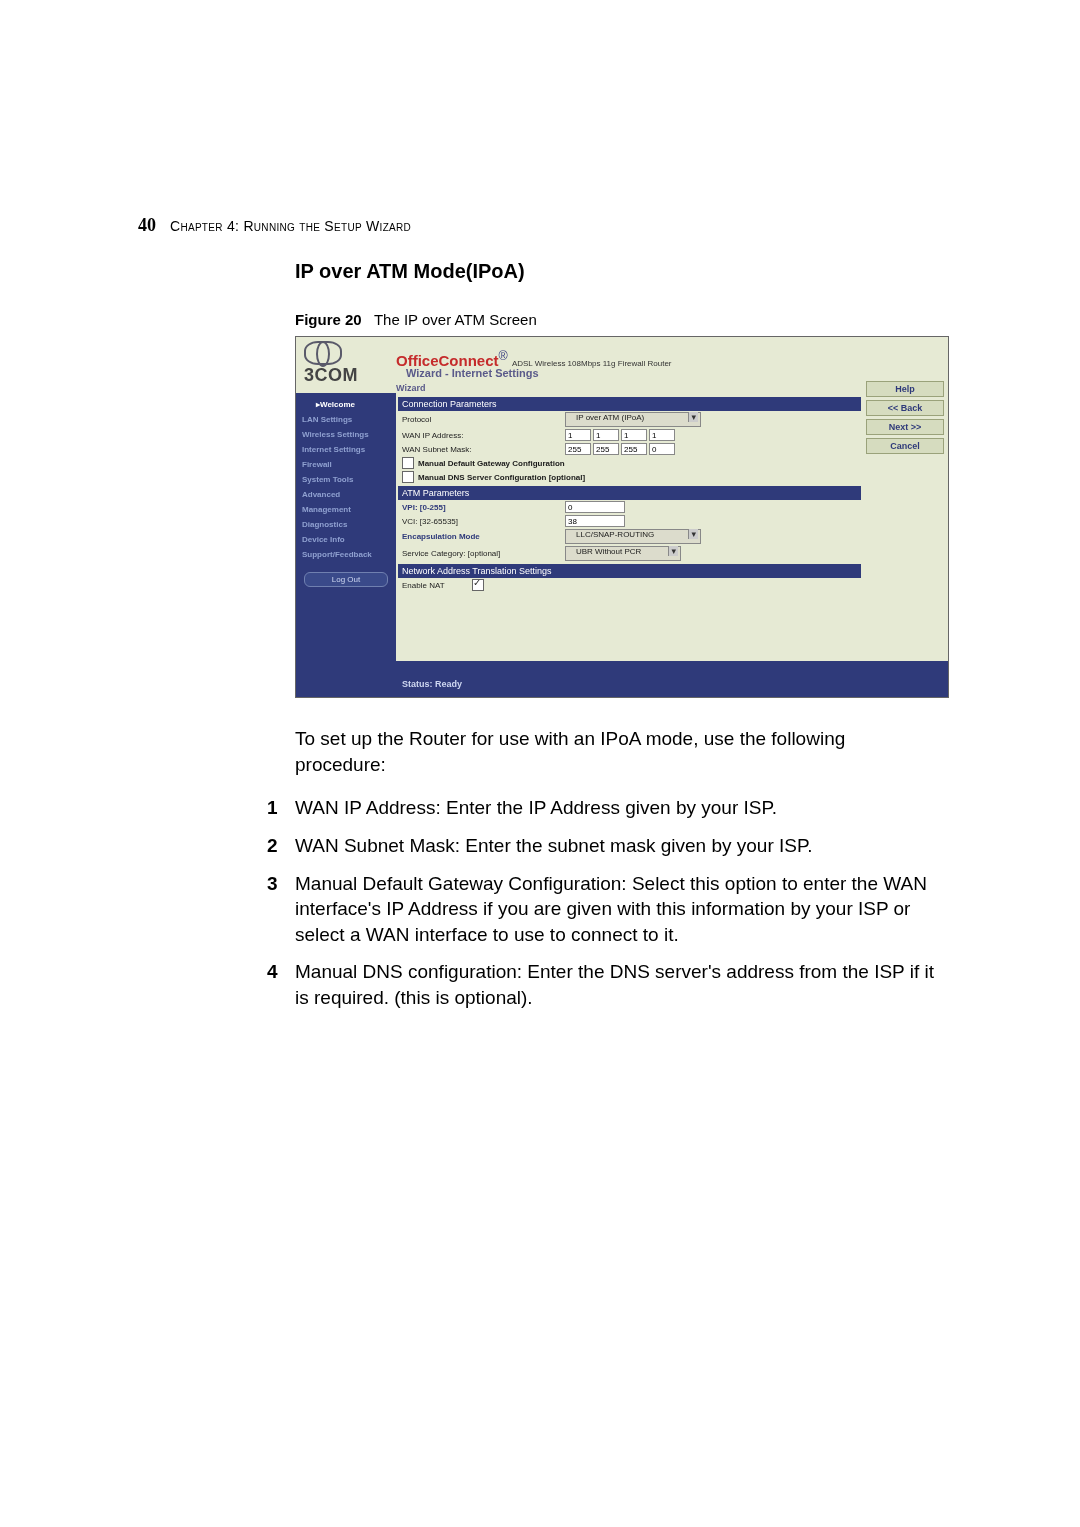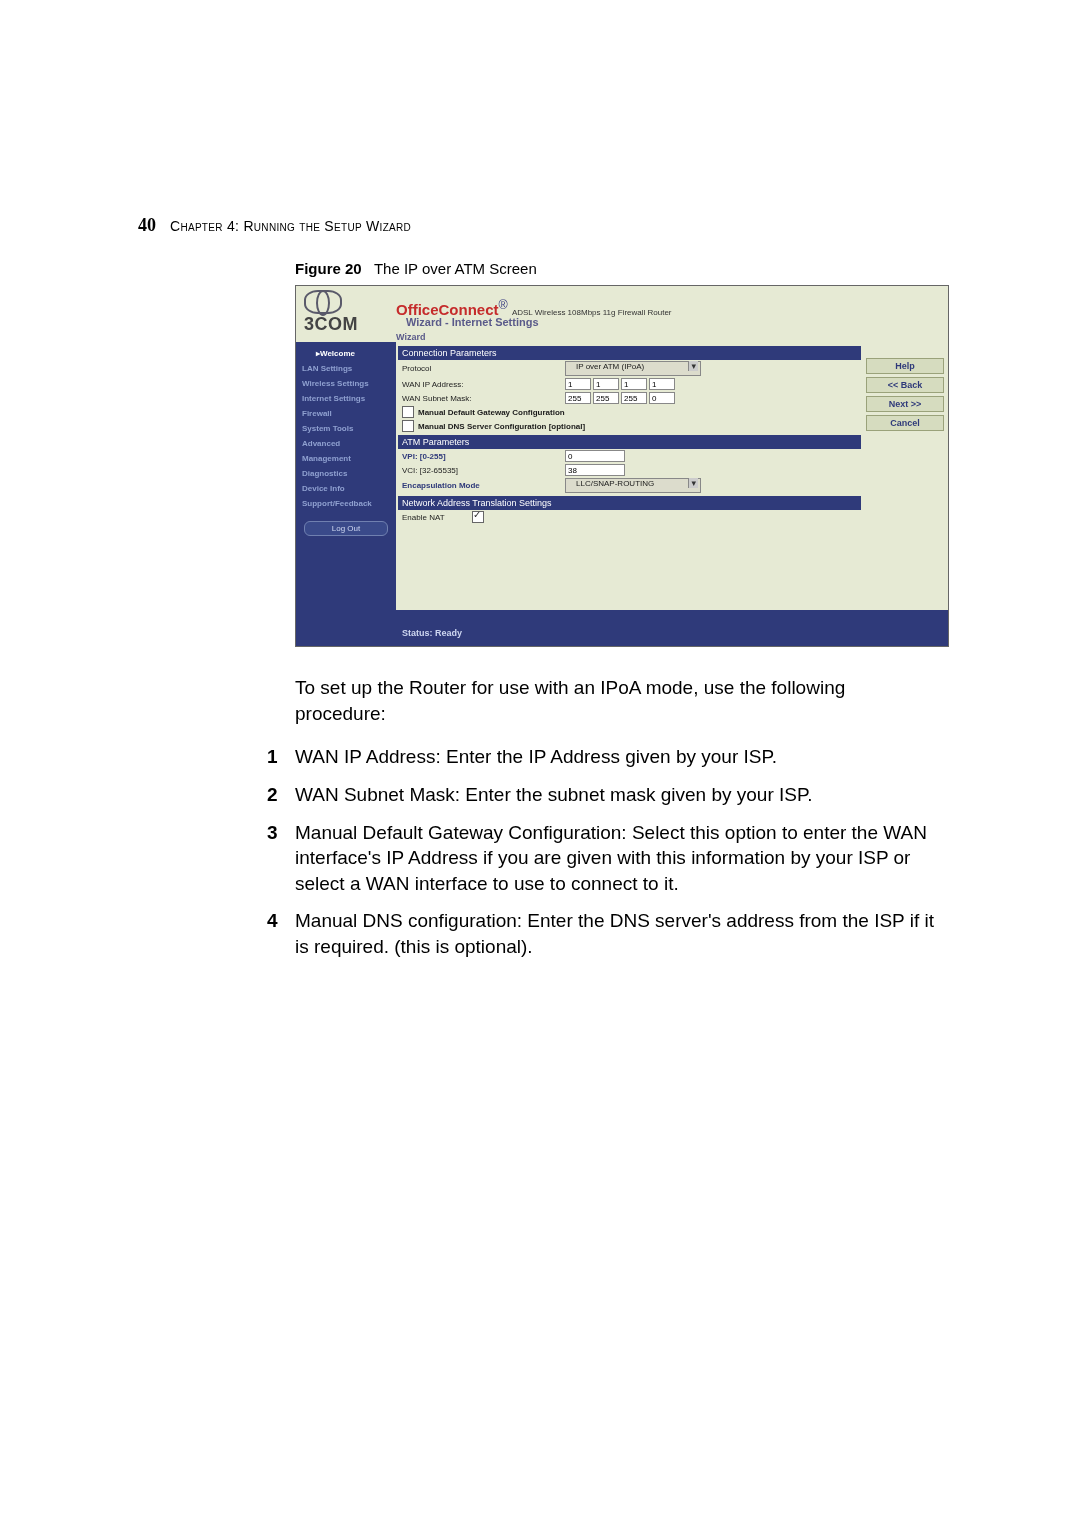--- a/index.html
+++ b/index.html
@@ -29,36 +29,37 @@
   .ss-main{position:absolute;left:100px;top:56px;right:85px;bottom:18px;background:#e6ead4;padding:2px;}
   .bar{background:#2f3a7a;color:#fff;font-weight:normal;font-size:9px;padding:2px 4px;margin-top:2px;}
   .row{display:flex;align-items:center;padding:1px 4px;}
   .lbl{width:163px;font-size:8px;color:#222;}
   .inp{border:1px solid #888;background:#fff;font-size:8px;height:12px;padding:0 2px;box-sizing:border-box;}
   .ip .inp{width:26px;margin-right:2px;}
   .sel{border:1px solid #888;background:#dcdccc;font-size:8px;height:13px;padding:0 14px 0 10px;position:relative;display:inline-block;min-width:110px;}
   .sel:after{content:"\25BE";position:absolute;right:2px;top:-1px;font-size:9px;color:#333;background:#ccc;border-left:1px solid #888;padding:0 2px;}
   .chk{width:10px;height:10px;border:1px solid #666;background:#fff;display:inline-block;margin-right:4px;vertical-align:middle;position:relative;}
   .chk.checked:after{content:"\2713";position:absolute;left:0;top:-3px;font-size:10px;color:#333;}
-  .ss-right{position:absolute;right:4px;top:72px;width:78px;}
+  .ss-right{position:absolute;right:4px;top:44px;width:78px;}
   .btn{border:1px solid #9aa27a;background:#d6dcbf;color:#2f3a7a;text-align:center;font-size:9px;font-weight:bold;padding:2px 0;margin-bottom:3px;cursor:pointer;}
   .ss-status{position:absolute;left:100px;right:0;bottom:0;height:16px;background:#2f3a7a;color:#cdd6f0;font-size:9px;font-weight:bold;padding:18px 6px;box-sizing:border-box;}
   .bodytext{font-size:19px;line-height:1.35;margin-top:28px;max-width:640px;}
   ol.steps{list-style:none;padding:0;margin:18px 0 0 0;max-width:650px;}
   ol.steps li{position:relative;padding-left:0;margin-bottom:12px;font-size:19px;line-height:1.35;}
   ol.steps li .num{position:absolute;left:-28px;top:0;font-weight:bold;font-size:19px;}
 </style>
 </head>
 <body>
 
 <div class="page">
   <div class="pgnum">40</div>
   <div class="chap">Chapter 4: Running the Setup Wizard</div>
 
   <div class="content">
+    <div class="h2">IP over ATM Mode(IPoA)</div>
     <div class="figcap">
       <b>Figure 20</b>&nbsp;&nbsp;
       <span>The IP over ATM Screen</span>
     </div>
 
     <div class="screenshot">
       <div class="ss-header">
         <div class="ss-logo">
           <span class="globe"></span>
           <div class="brand">3COM</div>
@@ -121,20 +122,24 @@
           <input class="inp" style="width: 60px;" value="0">
         </div>
         <div class="row">
           <span class="lbl">VCI: [32-65535]</span>
           <input class="inp" style="width: 60px;" value="38">
         </div>
         <div class="row">
           <span class="lbl" style="color:#2f3a7a;font-weight:bold;">Encapsulation Mode</span>
           <span class="sel">LLC/SNAP-ROUTING</span>
         </div>
+        <div class="row">
+          <span class="lbl">Service Category:  [optional]</span>
+          <span class="sel" style="min-width:90px">UBR Without PCR</span>
+        </div>
 
         <div class="bar">Network Address Translation Settings</div>
         <div class="row">
           <span class="lbl" style="width:70px">Enable NAT</span>
           <span class="chk checked"></span>
         </div>
       </div>
 
       <div class="ss-right">
         <div class="btn">Help</div>

